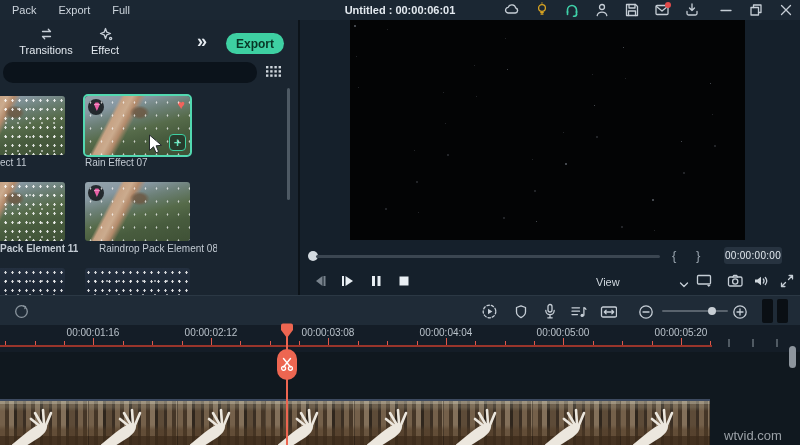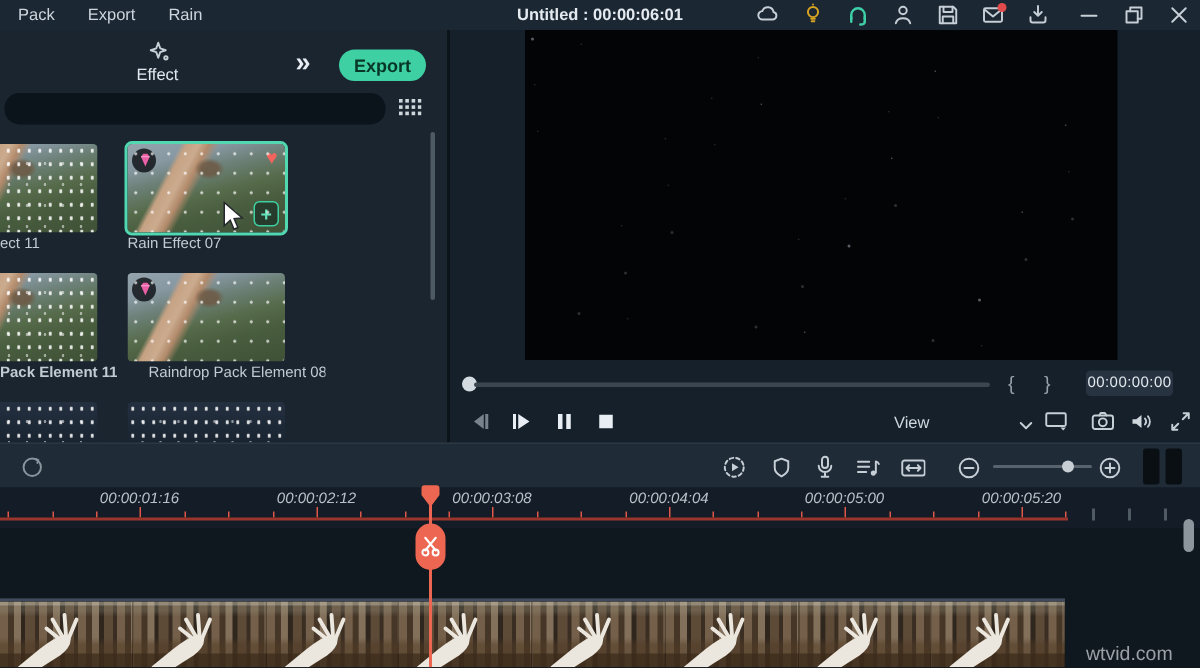--- a/index.html
+++ b/index.html
@@ -77,21 +77,21 @@
   
   .tl-toolbar { position:absolute; left:0; top:295px; width:800px; height:30px; background:#1f2b37; border-top:1px solid #2b3844; }
   .tb2-ic { position:absolute; top:7px; width:17px; height:17px; display:flex; align-items:center; justify-content:center; }
   .zoom-slider { position:absolute; left:662px; top:14px; width:66px; height:2px; background:#59636d; border-radius:1px; }
   .zoom-handle { position:absolute; left:46px; top:-3px; width:8px; height:8px; border-radius:50%; background:#c7ced4; }
   .dark-bars { position:absolute; left:762px; top:3px; width:26px; height:24px; display:flex; gap:4px; }
   .dark-bars div { flex:1; background:#0a0f14; border-radius:2px; }
 
   
   .ruler { position:absolute; left:0; top:325px; width:800px; height:27px; background:#141d27; }
-  .ruler-label { position:absolute; top:2px; width:70px; text-align:center; font-size:10px; color:#b9c2ca;font-style:italic; }
+  .ruler-label { position:absolute; top:2px; width:70px; text-align:center; font-size:10px; color:#b9c2ca; }
   .rl-0{left:58px}.rl-1{left:176px}.rl-2{left:293px}.rl-3{left:411px}.rl-4{left:528px}.rl-5{left:646px}
   .ruler-line { position:absolute; left:0; top:20px; width:712px; height:2px; background:#99352b; }
   .tick { position:absolute; width:1px; height:4px; top:16px; background:#e0584a; }
   .tick.major { height:7px; top:13px; }
   .tick.grey { width:2px; height:8px; top:14px; background:#505a63; }
 
   
   .tl-body { position:absolute; left:0; top:352px; width:800px; height:93px; background:#10181f; overflow:hidden; }
   .video-clip { position:absolute; left:0; top:47px; width:710px; height:46px; display:flex; overflow:hidden; border-top:2px solid #3d4a60; background:#3a2e23; }
   .frame { width:88.75px; height:100%; position:relative; flex:none;
@@ -115,21 +115,21 @@
 </style>
 </head>
 <body>
 
 <div class="app">
 
   <header class="titlebar">
     <nav class="menus">
       <span>Pack</span>
       <span>Export</span>
-      <span>Rain</span>
+      <span>Full</span>
     </nav>
     <div class="tb-title">Untitled : 00:00:06:01</div>
     <div class="tb-icons">
       <span class="ic">
         <svg class="str" width="16" height="16">
             <path d="M4.5 11 a2.8 2.8 0 0 1 -.3 -5.6 A3.9 3.9 0 0 1 11.7 6 a2.55 2.55 0 0 1 -.4 5 Z"></path>
           </svg>
       </span>
       <span class="ic">
         <svg class="str" width="16" height="16" style="stroke:#d9a422">
@@ -182,20 +182,26 @@
       </span>
       <span class="ic">
         <svg class="str" width="16" height="16">
             <path d="M3.5 3.5 L12.5 12.5 M12.5 3.5 L3.5 12.5"></path>
           </svg>
       </span>
     </div>
   </header>
 
   <aside class="left-panel">
+    <div class="tab tab-transitions">
+      <svg class="str" width="15" height="14">
+          <path d="M3.5 4.5 h8 l-2.2 -2.2 M11.5 9.5 h-8 l2.2 2.2"></path>
+        </svg>
+      <span>Transitions</span>
+    </div>
     <div class="tab tab-effects">
       <svg class="str" width="15" height="14">
           <path d="M7.5 1.5 L8.8 5.2 L12.5 6.5 L8.8 7.8 L7.5 11.5 L6.2 7.8 L2.5 6.5 L6.2 5.2 Z"></path>
           <circle cx="12.6" cy="11.5" r="1.1"></circle>
         </svg>
       <span>Effect</span>
     </div>
     <div class="more-tabs">»</div>
     <div class="export-pill">Export</div>
 

